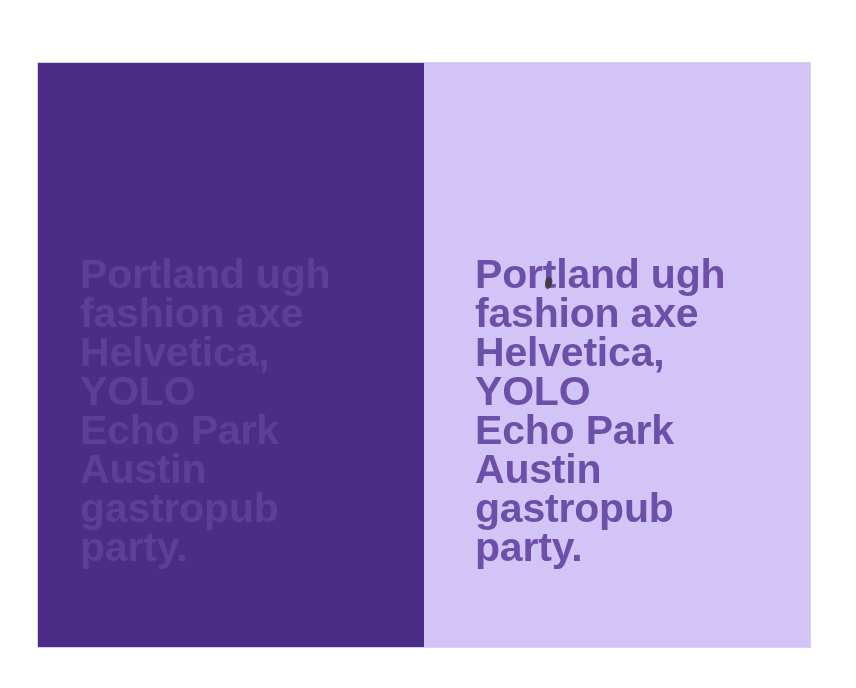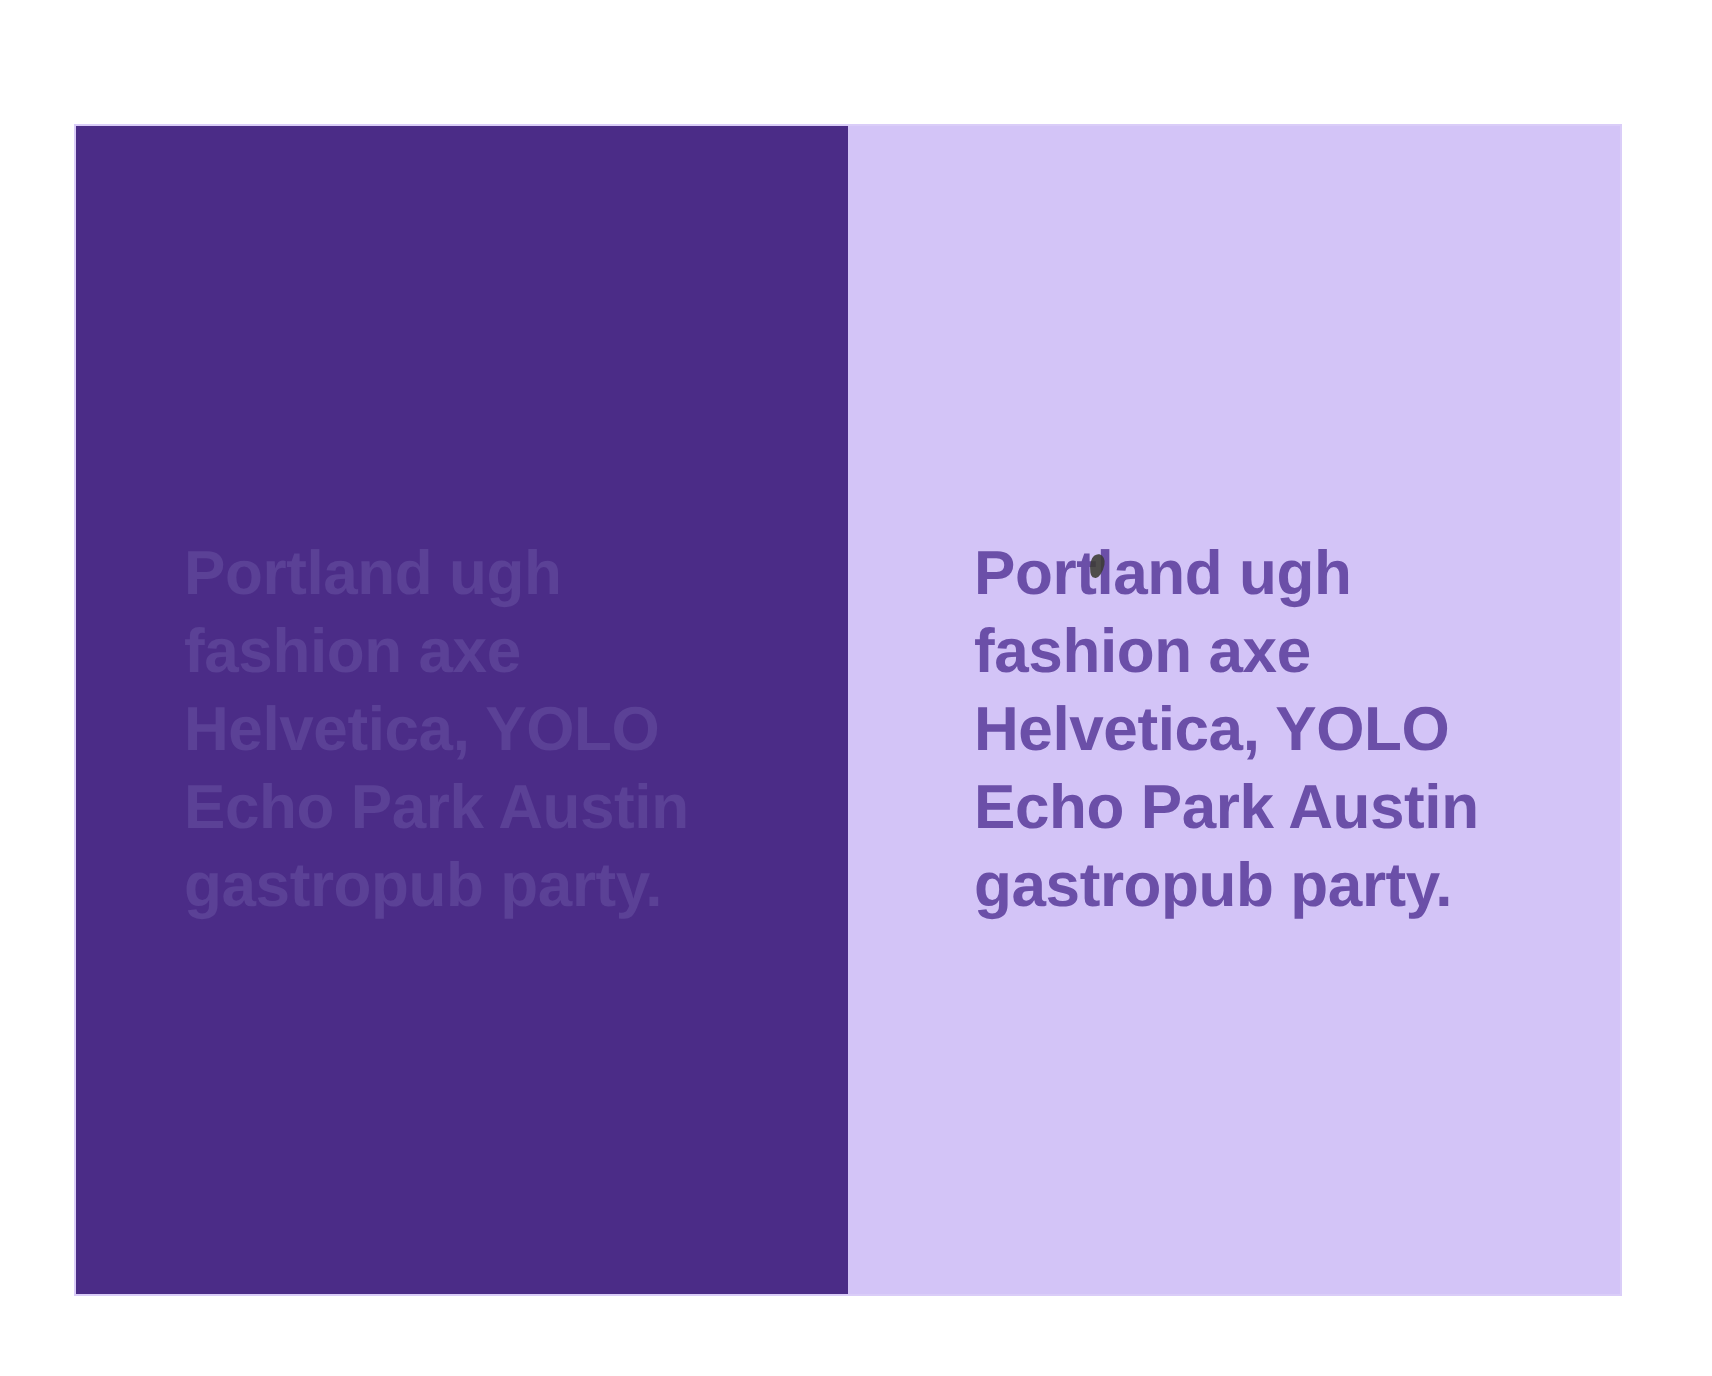--- a/index.html
+++ b/index.html
@@ -40,23 +40,23 @@
     background: #4B2C87;
     padding: 192px 0 0 42px;
   }
   #panel-high-contrast {
     width: 386px;
     background: #D3C4F7;
     padding: 192px 0 0 51px;
   }
 
   .sample-text {
-    margin: 12px;
+    margin: 0;
     font-family: "Liberation Sans", "DejaVu Sans", sans-serif;
-    font-size: 31px;
+    font-size: 41px;
     font-weight: bold;
     line-height: 39px;
     letter-spacing: -0.2px;
     width: 290px;
     white-space: pre-line;
   }
   #low-contrast-text {
     color: #5B4196;
   }
   #high-contrast-text {

